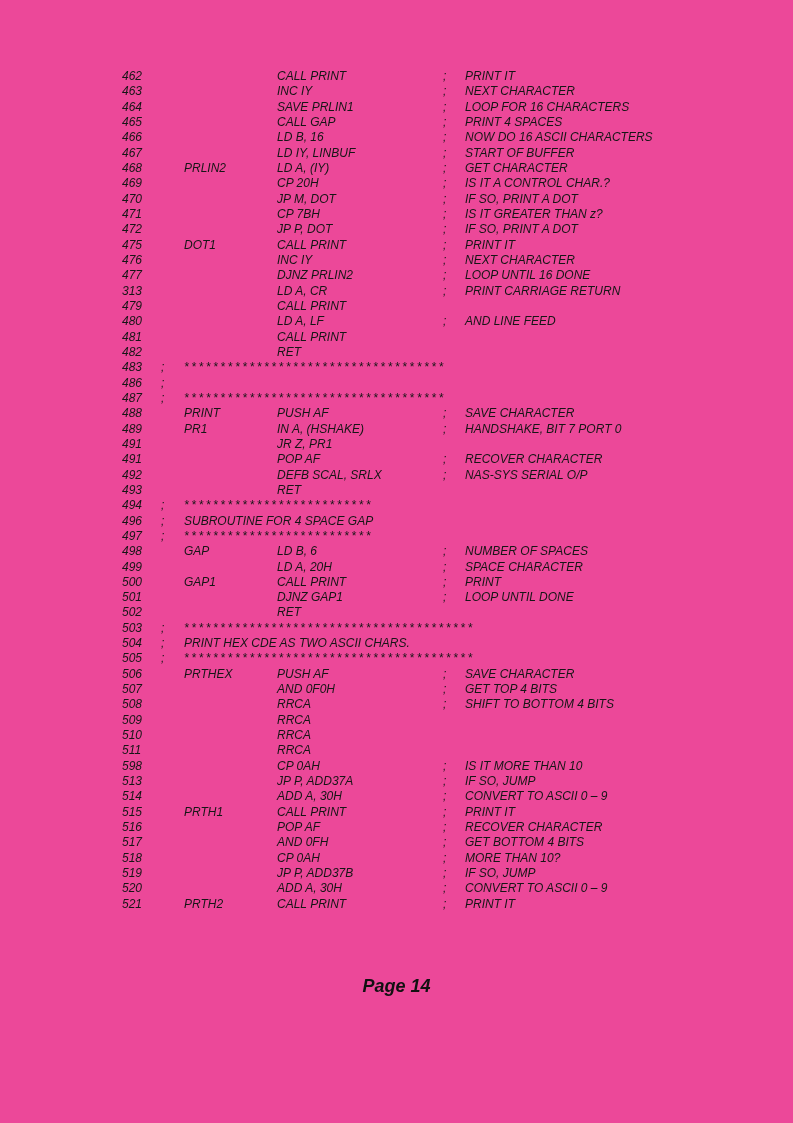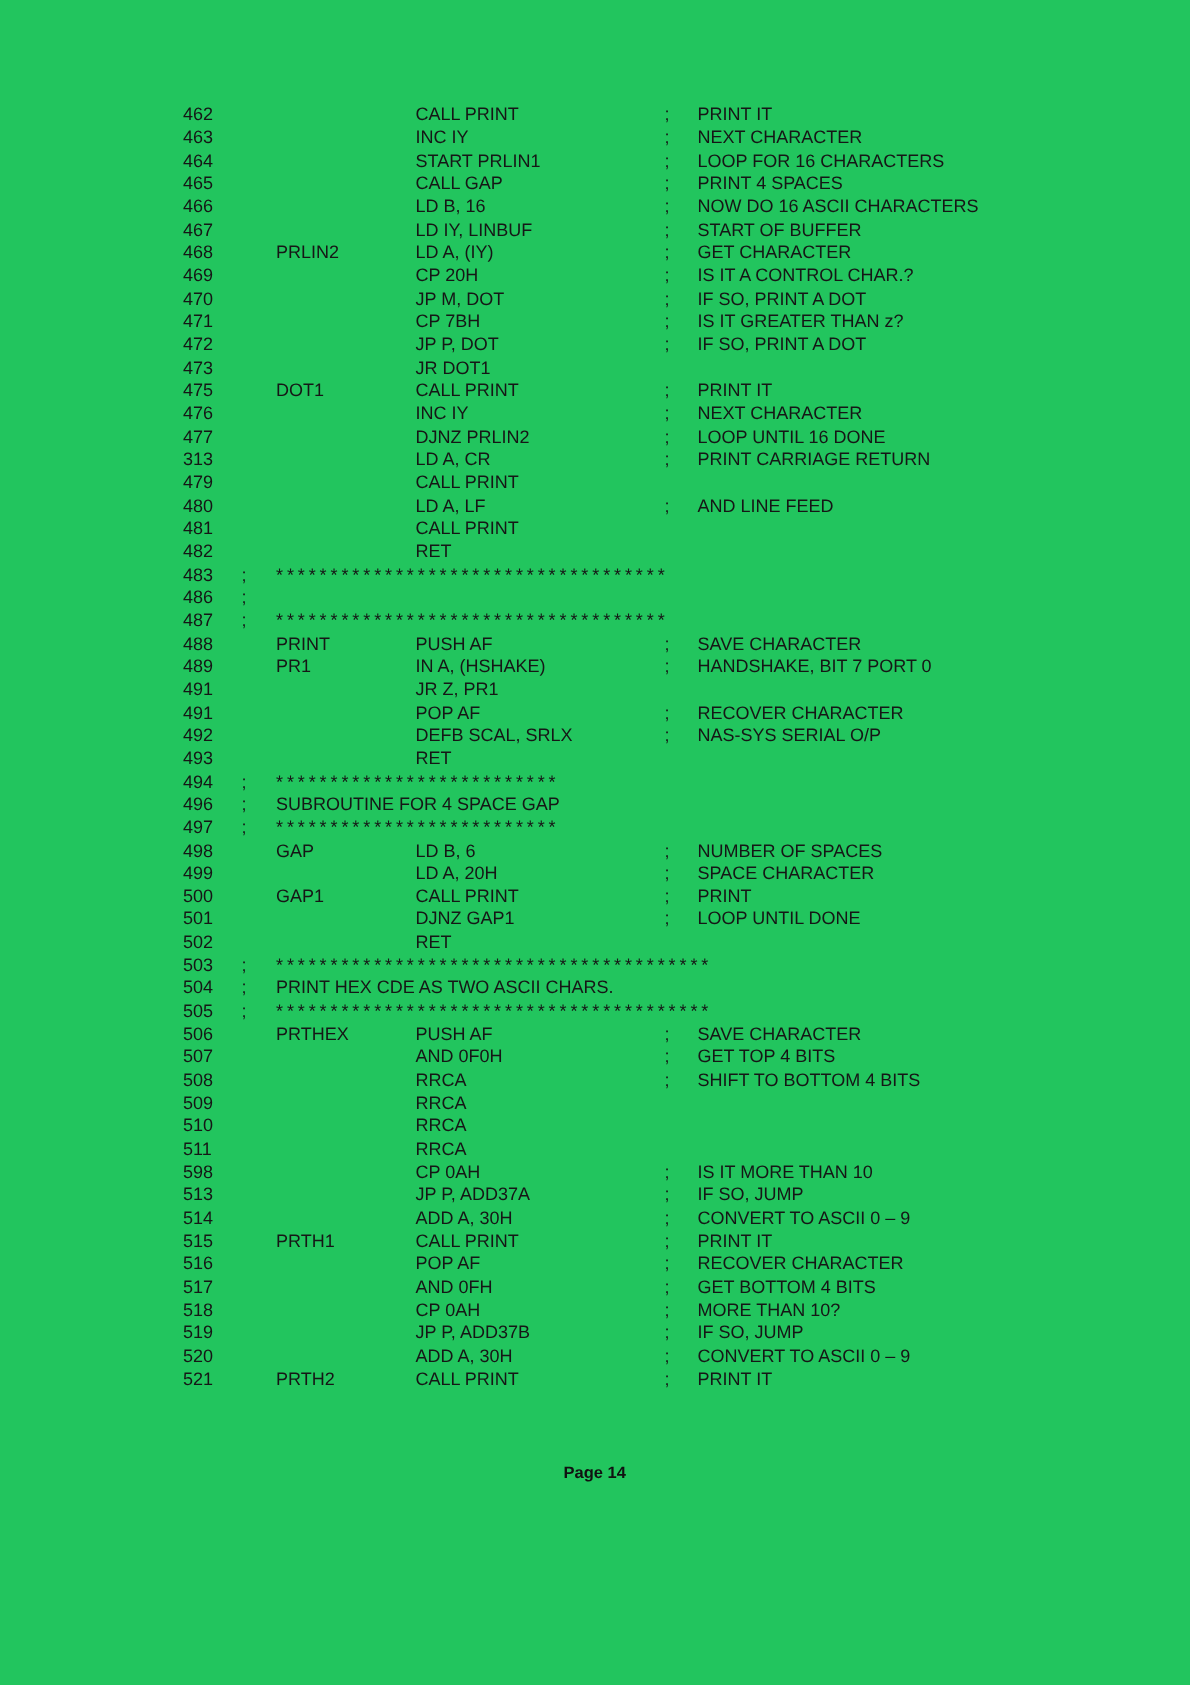--- a/index.html
+++ b/index.html
@@ -5,22 +5,23 @@
   html, body { margin: 0; padding: 0; }
   body {
     width: 793px; height: 1123px;
     background: #ffffff;
     position: relative;
     font-family: "Liberation Sans", "DejaVu Sans", sans-serif;
     overflow: hidden;
   }
   .page {
     position: absolute; inset: 0;
-    background: #22c55e;
+    background: #ec4899;
     color: #161616;
+    font-style: italic;
   }
   .listing {
     position: absolute; top: 69px; left: 0; width: 793px;
   }
   .row { position: relative; height: 15.33px; }
   .row span {
     position: absolute; top: 0;
     font-size: 12px; line-height: 15.33px;
     white-space: pre;
     color: #161616;
@@ -29,21 +30,21 @@
   .col-ssemi { left: 161px; }
   .col-sect  { left: 184px; }
   .col-label { left: 184px; }
   .col-instr { left: 277px; }
   .col-semi  { left: 443px; }
   .col-cmt   { left: 465px; }
   .stars     { letter-spacing: 2.6px; }
   .footer {
     position: absolute; top: 976px; left: 0; width: 793px;
     text-align: center;
-    font-size: 11px; font-weight: bold;
+    font-size: 18px; font-weight: bold;
     color: #111111;
   }
 </style>
 </head>
 <body style="background: rgb(255, 255, 255);">
 
 <div class="page" style="color: rgb(22, 22, 22);">
   <div id="listing" class="listing">
       <div class="row">
         <span class="col-num">462</span>
@@ -52,21 +53,21 @@
         <span class="col-cmt">PRINT IT</span>
       </div>
       <div class="row">
         <span class="col-num">463</span>
         <span class="col-instr">INC IY</span>
         <span class="col-semi">;</span>
         <span class="col-cmt">NEXT CHARACTER</span>
       </div>
       <div class="row">
         <span class="col-num">464</span>
-        <span class="col-instr">START PRLIN1</span>
+        <span class="col-instr">SAVE PRLIN1</span>
         <span class="col-semi">;</span>
         <span class="col-cmt">LOOP FOR 16 CHARACTERS</span>
       </div>
       <div class="row">
         <span class="col-num">465</span>
         <span class="col-instr">CALL GAP</span>
         <span class="col-semi">;</span>
         <span class="col-cmt">PRINT 4 SPACES</span>
       </div>
       <div class="row">
@@ -104,24 +105,20 @@
         <span class="col-num">471</span>
         <span class="col-instr">CP 7BH</span>
         <span class="col-semi">;</span>
         <span class="col-cmt">IS IT GREATER THAN z?</span>
       </div>
       <div class="row">
         <span class="col-num">472</span>
         <span class="col-instr">JP P, DOT</span>
         <span class="col-semi">;</span>
         <span class="col-cmt">IF SO, PRINT A DOT</span>
-      </div>
-      <div class="row">
-        <span class="col-num">473</span>
-        <span class="col-instr">JR DOT1</span>
       </div>
       <div class="row">
         <span class="col-num">475</span>
         <span class="col-label">DOT1</span>
         <span class="col-instr">CALL PRINT</span>
         <span class="col-semi">;</span>
         <span class="col-cmt">PRINT IT</span>
       </div>
       <div class="row">
         <span class="col-num">476</span>

